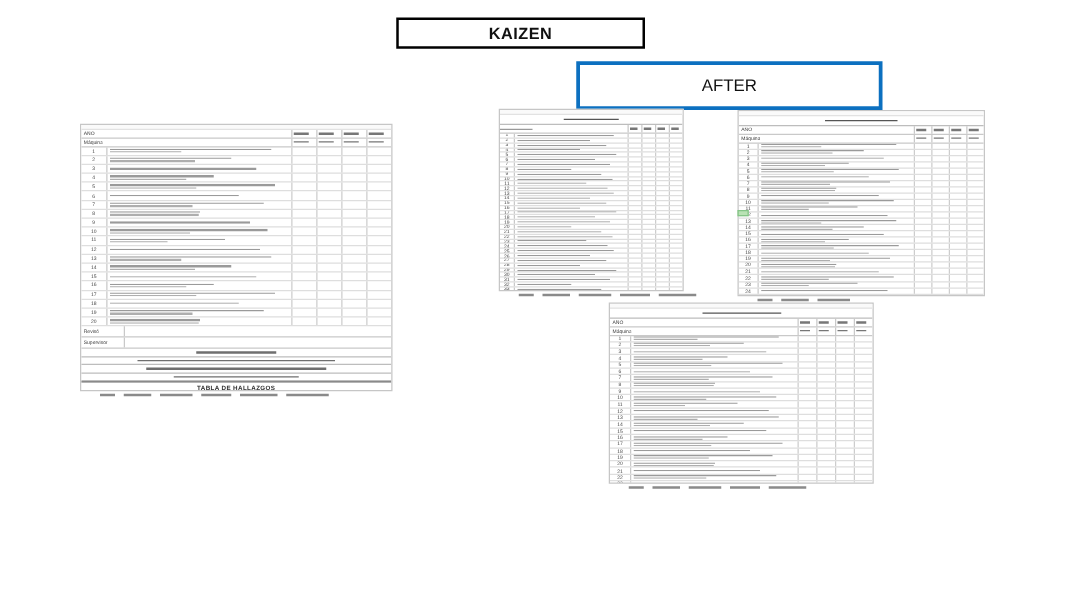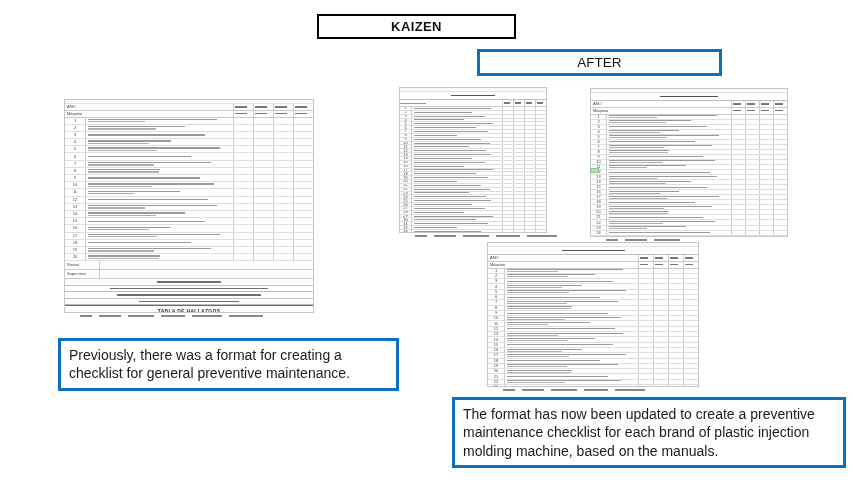--- a/index.html
+++ b/index.html
@@ -6,21 +6,21 @@
     font-family:"Liberation Sans",sans-serif;}
   #slide{position:relative;width:853px;height:480px;background:#fff;}
 
   
   .hbox{position:absolute;background:#fff;display:flex;align-items:center;justify-content:center;
     box-sizing:border-box;color:#111;}
   #kaizen-box{left:317px;top:14px;width:199px;height:25px;border:2px solid var(--black,#000);
     font-weight:bold;font-size:13px;letter-spacing:.4px;}
   .label-box{border:3px solid var(--blue,#0C70C0);font-size:13.5px;}
   #before-box{left:95px;top:49px;width:248px;height:27px;}
-  #after-box{left:477px;top:49px;width:245px;height:27px;}
+  #after-box{left:461px;top:49px;width:245px;height:39px;}
 
   
   .caption{position:absolute;background:#fff;border:3px solid var(--blue,#0C70C0);
     box-sizing:border-box;font-size:14px;line-height:1.32;color:#1b1b1b;padding:5px 8px;}
   #before-caption{left:58px;top:338px;width:341px;min-height:50px;}
   #after-caption{left:452px;top:397px;width:394px;min-height:65px;}
 
   
   .sheetwrap{position:absolute;}
   .sheet{position:relative;background:#fff;border:1px solid #c6c6c6;box-sizing:border-box;
@@ -1538,21 +1538,15 @@
       </div>
       <div class="sh-tabs">
         <div class="gk" style="width: 12px;"></div>
         <div class="gk" style="width: 22px;"></div>
         <div class="gk" style="width: 26px;"></div>
         <div class="gk" style="width: 24px;"></div>
         <div class="gk" style="width: 30px;"></div>
       </div>
     </div>
 
-  <div class="caption" id="before-caption">
-    <span>Previously, there was a format for creating a checklist for general preventive maintenance.</span>
-  </div>
 
-  <div class="caption" id="after-caption">
-    <span>The format has now been updated to create a preventive maintenance checklist for each brand of plastic injection molding machine, based on the manuals.</span>
-  </div>
 
 </div>
 
 </body></html>

